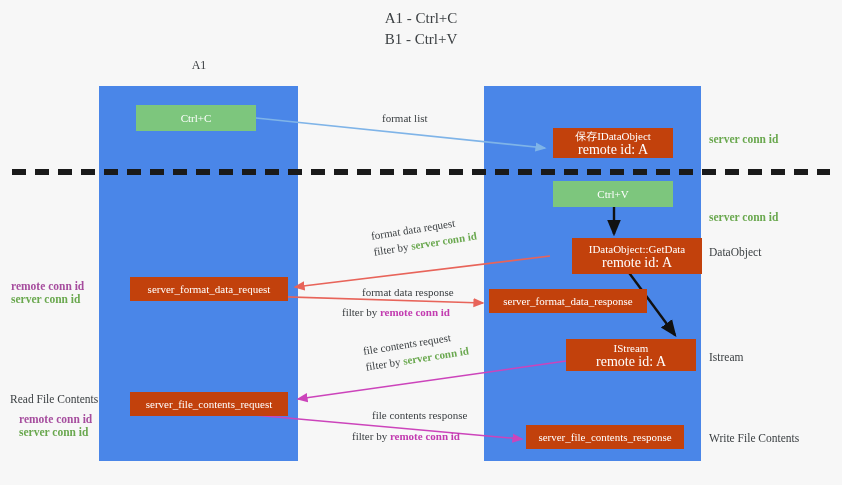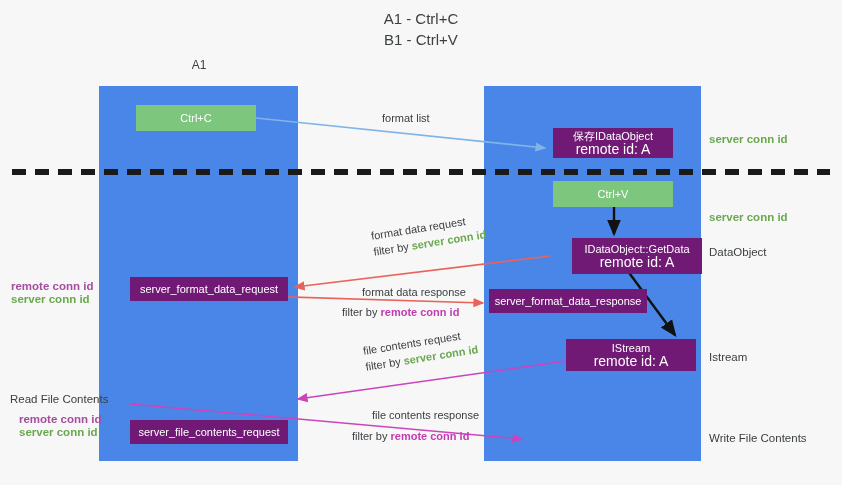--- a/index.html
+++ b/index.html
@@ -14,20 +14,21 @@
     overflow: hidden;
     font-family: "Liberation Sans", sans-serif;
     color: #3c4043;
   }
   #stage {
     position: absolute;
     left: 0; top: 0;
     width: 842px;
     height: 485px;
     background: #f7f7f7;
+    font-family: Liberation Serif, serif;
   }
   .abs { position: absolute; }
 
   
   #title {
     left: 0; top: 8px;
     width: 842px;
     text-align: center;
     font-size: 15px;
     line-height: 21px;
@@ -59,21 +60,21 @@
     flex-direction: column;
     align-items: center;
     justify-content: center;
     color: #ffffff;
     font-size: 11px;
     line-height: 13px;
     text-align: left;
     padding: 2px 4px;
   }
   .box.green { background: #7dc67d; }
-  .box.orange { background: #701a75; }
+  .box.orange { background: #c2410c; }
   .box .l2 { font-size: 14px; }
 
   
   .annot {
     font-size: 11.5px;
     line-height: 14px;
   }
   .annot.green-t { color: #6aa84f; font-weight: bold; }
   .annot.purple-t { color: #a64d9e; font-weight: bold; }
   .annot.plain { color: #3c4043; }
@@ -171,24 +172,27 @@
   </div>
 
   <div class="abs box orange" style="left:130px; top:277px; width:158px; height:24px;">
     <span>server_format_data_request</span>
   </div>
 
   <div class="abs box orange" style="left:489px; top:289px; width:158px; height:24px;">
     <span>server_format_data_response</span>
   </div>
 
-  <div class="abs box orange" style="left:130px; top:392px; width:158px; height:24px;margin-top:28px;">
+  <div class="abs box orange" style="left:130px; top:392px; width:158px; height:24px;">
     <span>server_file_contents_request</span>
   </div>
 
+  <div class="abs box orange" style="left:526px; top:425px; width:158px; height:24px;">
+    <span>server_file_contents_response</span>
+  </div>
 
   <div class="abs edge-label" style="left:373px; top:111px;margin-left:9px;">
     <span>format list</span>
   </div>
 
   <div class="abs" style="left:370px; top:229px;">
     <div class="edge-label rot-up" style="position:relative;">
       <div>format data request</div>
       <div style="margin-top:2px;">
         <span>filter by </span><span class="g">server conn id</span>

